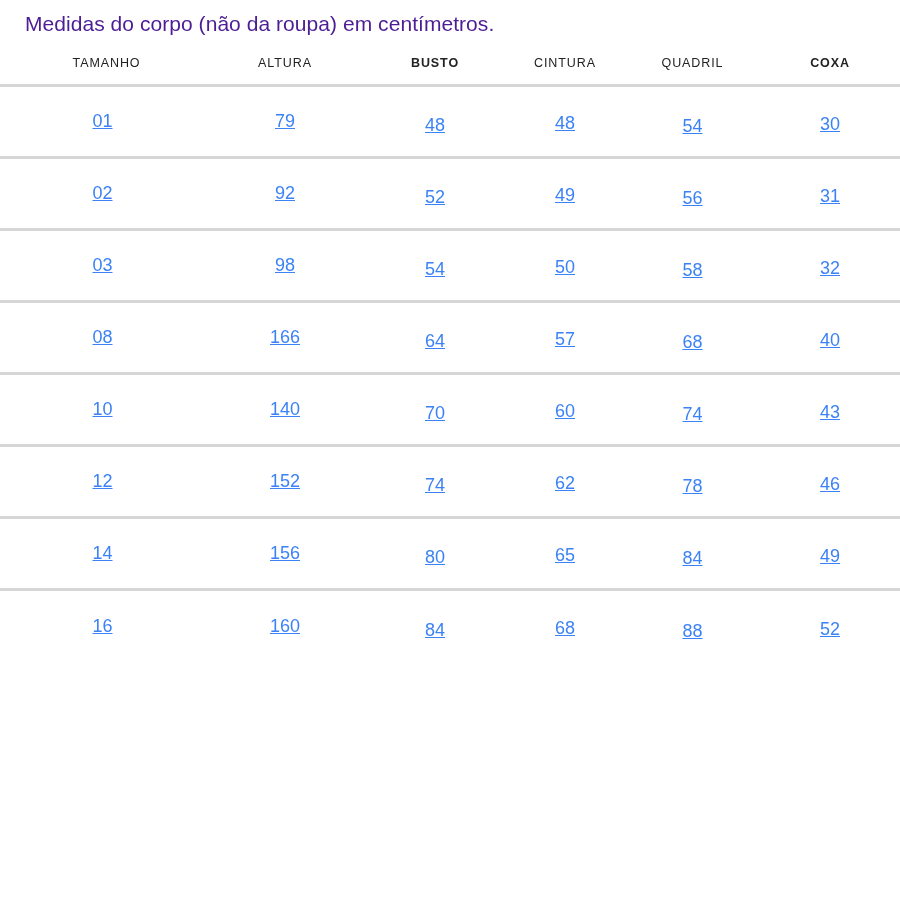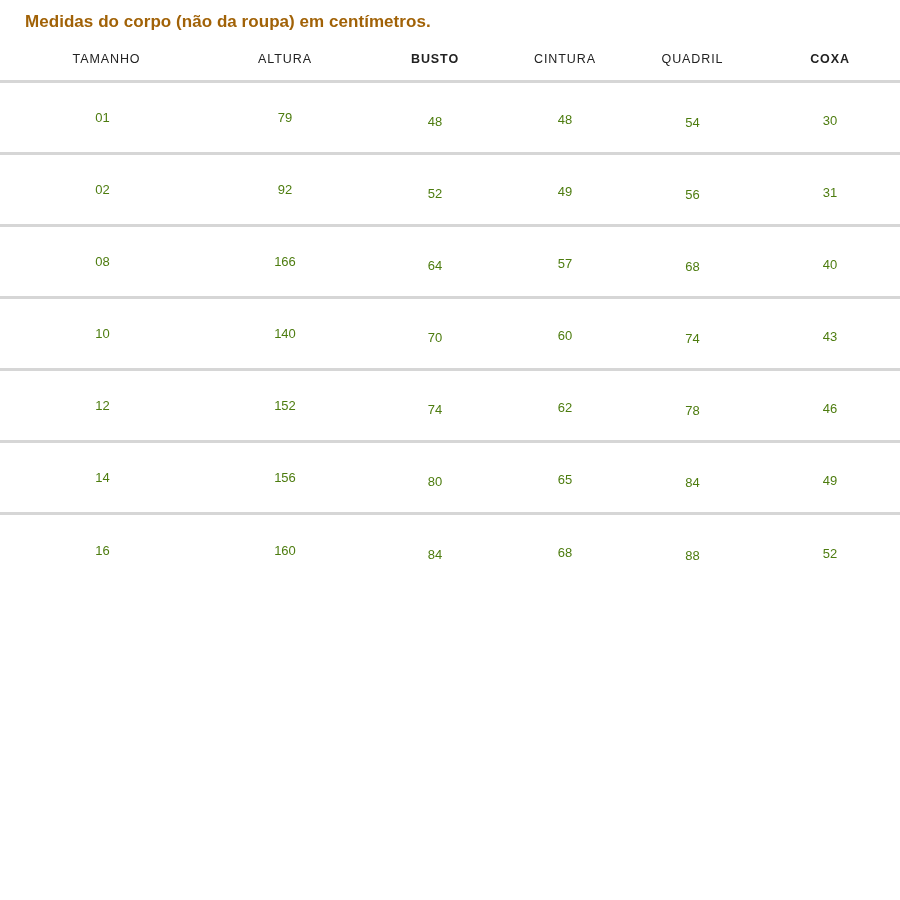--- a/index.html
+++ b/index.html
@@ -20,23 +20,23 @@
     position: relative;
   }
   .title {
     font-size: 21px;
     font-weight: bold;
     color: #111111;
     padding: 30px 0 0 24px;
     letter-spacing: 0.1px;
   }
   .subtitle {
-    font-size: 17px;
-    font-weight: bold;
-    color: #a16207;
+    font-size: 21px;
+    font-weight: normal;
+    color: #4c1d95;
     padding: 12px 0 0 25px;
     letter-spacing: 0.05px;
   }
   .table-wrap {
     margin-top: 20px;
     width: 900px;
   }
   table {
     width: 900px;
     border-collapse: collapse;
@@ -47,26 +47,27 @@
     font-weight: normal;
     color: #222222;
     letter-spacing: 0.9px;
     padding: 0 0 14px 0;
     text-align: center;
     vertical-align: bottom;
     border-bottom: 3px solid #d6d6d6;
   }
   thead th.b1 { font-weight: bold; }
   tbody td {
-    font-size: 13px;
-    color: #4d7c0f;
+    font-size: 18px;
+    color: #3b82f6;
     text-align: center;
     height: 72px;
     border-bottom: 3px solid #d6d6d6;
     padding: 0;
+    text-decoration: underline;
   }
   tbody tr:last-child td { border-bottom: none; }
   
   .c0 { vertical-align: middle; }
   .c1 { vertical-align: middle; }
   .c2 { vertical-align: middle; padding-top: 8px; }
   .c3 { vertical-align: middle; padding-top: 4px; }
   .c4 { vertical-align: middle; padding-top: 10px; }
   .c5 { vertical-align: middle; padding-top: 6px; }
   col.k0 { width: 205px; }
@@ -115,20 +116,28 @@
           </tr>
           <tr>
             <td class="c0">02</td>
             <td class="c1">92</td>
             <td class="c2">52</td>
             <td class="c3">49</td>
             <td class="c4">56</td>
             <td class="c5">31</td>
           </tr>
           <tr>
+            <td class="c0">03</td>
+            <td class="c1">98</td>
+            <td class="c2">54</td>
+            <td class="c3">50</td>
+            <td class="c4">58</td>
+            <td class="c5">32</td>
+          </tr>
+          <tr>
             <td class="c0">08</td>
             <td class="c1">166</td>
             <td class="c2">64</td>
             <td class="c3">57</td>
             <td class="c4">68</td>
             <td class="c5">40</td>
           </tr>
           <tr>
             <td class="c0">10</td>
             <td class="c1">140</td>

